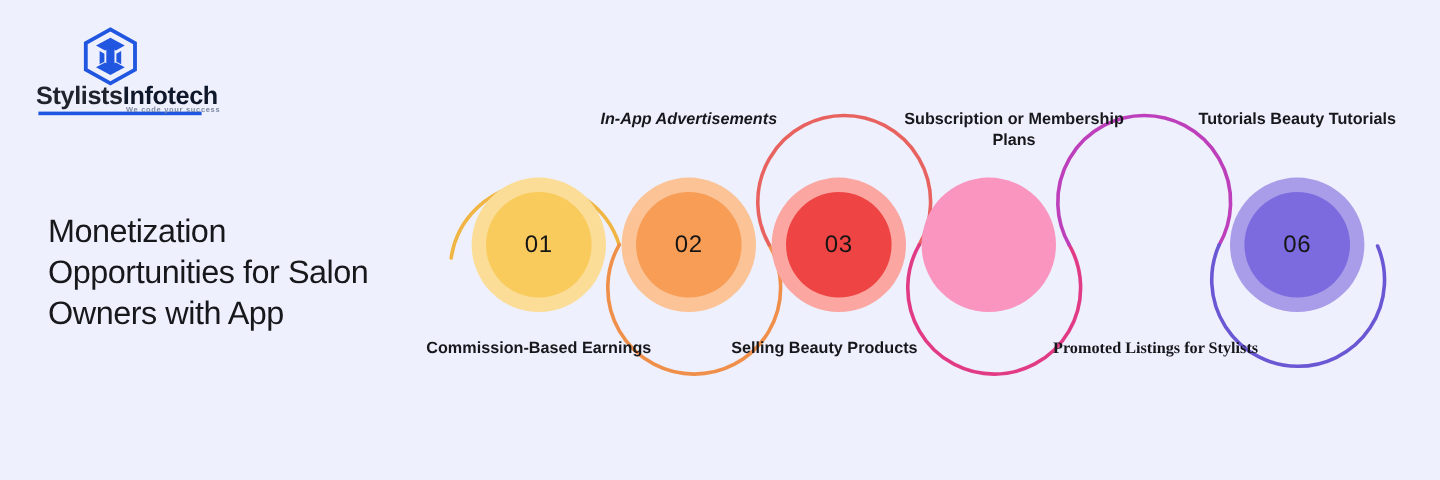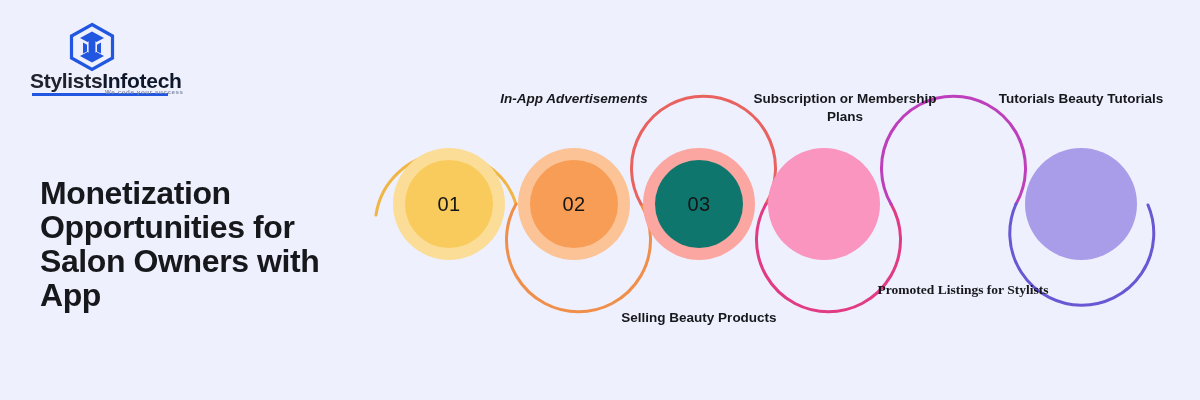--- a/index.html
+++ b/index.html
@@ -68,23 +68,23 @@
     color: #7e8aa6;
     white-space: nowrap;
   }
 
   
   .headline {
     position: absolute;
     left: 40px;
     top: 176px;
     width: 300px;
-    font-size: 32px;
+    font-size: 27px;
     line-height: 34px;
-    font-weight: bold;
+    font-weight: normal;
     color: #17181c;
     letter-spacing: -0.4px;
   }
 
   
   .steps {
     position: absolute;
     left: 360px;
     top: 0;
     width: 840px;
@@ -179,49 +179,53 @@
 
       <path d="M 281 204 A 72 72 0 1 1 406 204" fill="none" stroke="#e8625f" stroke-width="3" stroke-linecap="round"></path>
 
       <path d="M 406 204 A 72 72 0 1 0 531 204" fill="none" stroke="#e23b85" stroke-width="3" stroke-linecap="round"></path>
 
       <path d="M 531 204 A 72 72 0 1 1 656 204" fill="none" stroke="#bd3fbb" stroke-width="3" stroke-linecap="round"></path>
 
       <path d="M 656 204 A 72 72 0 1 0 788 205" fill="none" stroke="#6a57d4" stroke-width="3" stroke-linecap="round"></path>
     </svg>
 
+    <div class="caption below" style="left:-6px;">Commission-Based Earnings</div>
     <div class="node" style="left:33px;">
       <div class="halo" style="background:#fbdd97;"></div>
       <div class="core" style="background:#f9cb5c;">
         <span class="num">01</span>
       </div>
     </div>
 
     <div class="caption above" style="left:119px;font-style:italic;">In-App Advertisements</div>
     <div class="node" style="left:158px;">
       <div class="halo" style="background:#fbc396;"></div>
       <div class="core" style="background:#f89d55;">
         <span class="num">02</span>
       </div>
     </div>
 
-    <div class="caption below" style="left:244px;margin-top:28px;">Selling Beauty Products</div>
+    <div class="caption below" style="left:232px;">Selling Beauty Products</div>
     <div class="node" style="left:283px;">
       <div class="halo" style="background:#fba6a0;"></div>
-      <div class="core" style="background:#0f766e;">
+      <div class="core" style="background:#ef4444;">
         <span class="num">03</span>
       </div>
     </div>
 
     <div class="caption above" style="left:390px;">Subscription or Membership Plans</div>
     <div class="node" style="left:408px;">
       <div class="halo" style="background:#f995be;"></div>
     </div>
 
     <div class="caption below" style="left:508px;font-family:Liberation Serif, serif;">Promoted Listings for Stylists</div>
 
     <div class="caption above" style="left:626px;">Tutorials Beauty Tutorials</div>
     <div class="node" style="left:665px;">
       <div class="halo" style="background:#a99ce8;"></div>
+      <div class="core" style="background:#7b6bde;">
+        <span class="num">06</span>
+      </div>
     </div>
 
   </div>
 </div>
 
 </body></html>

